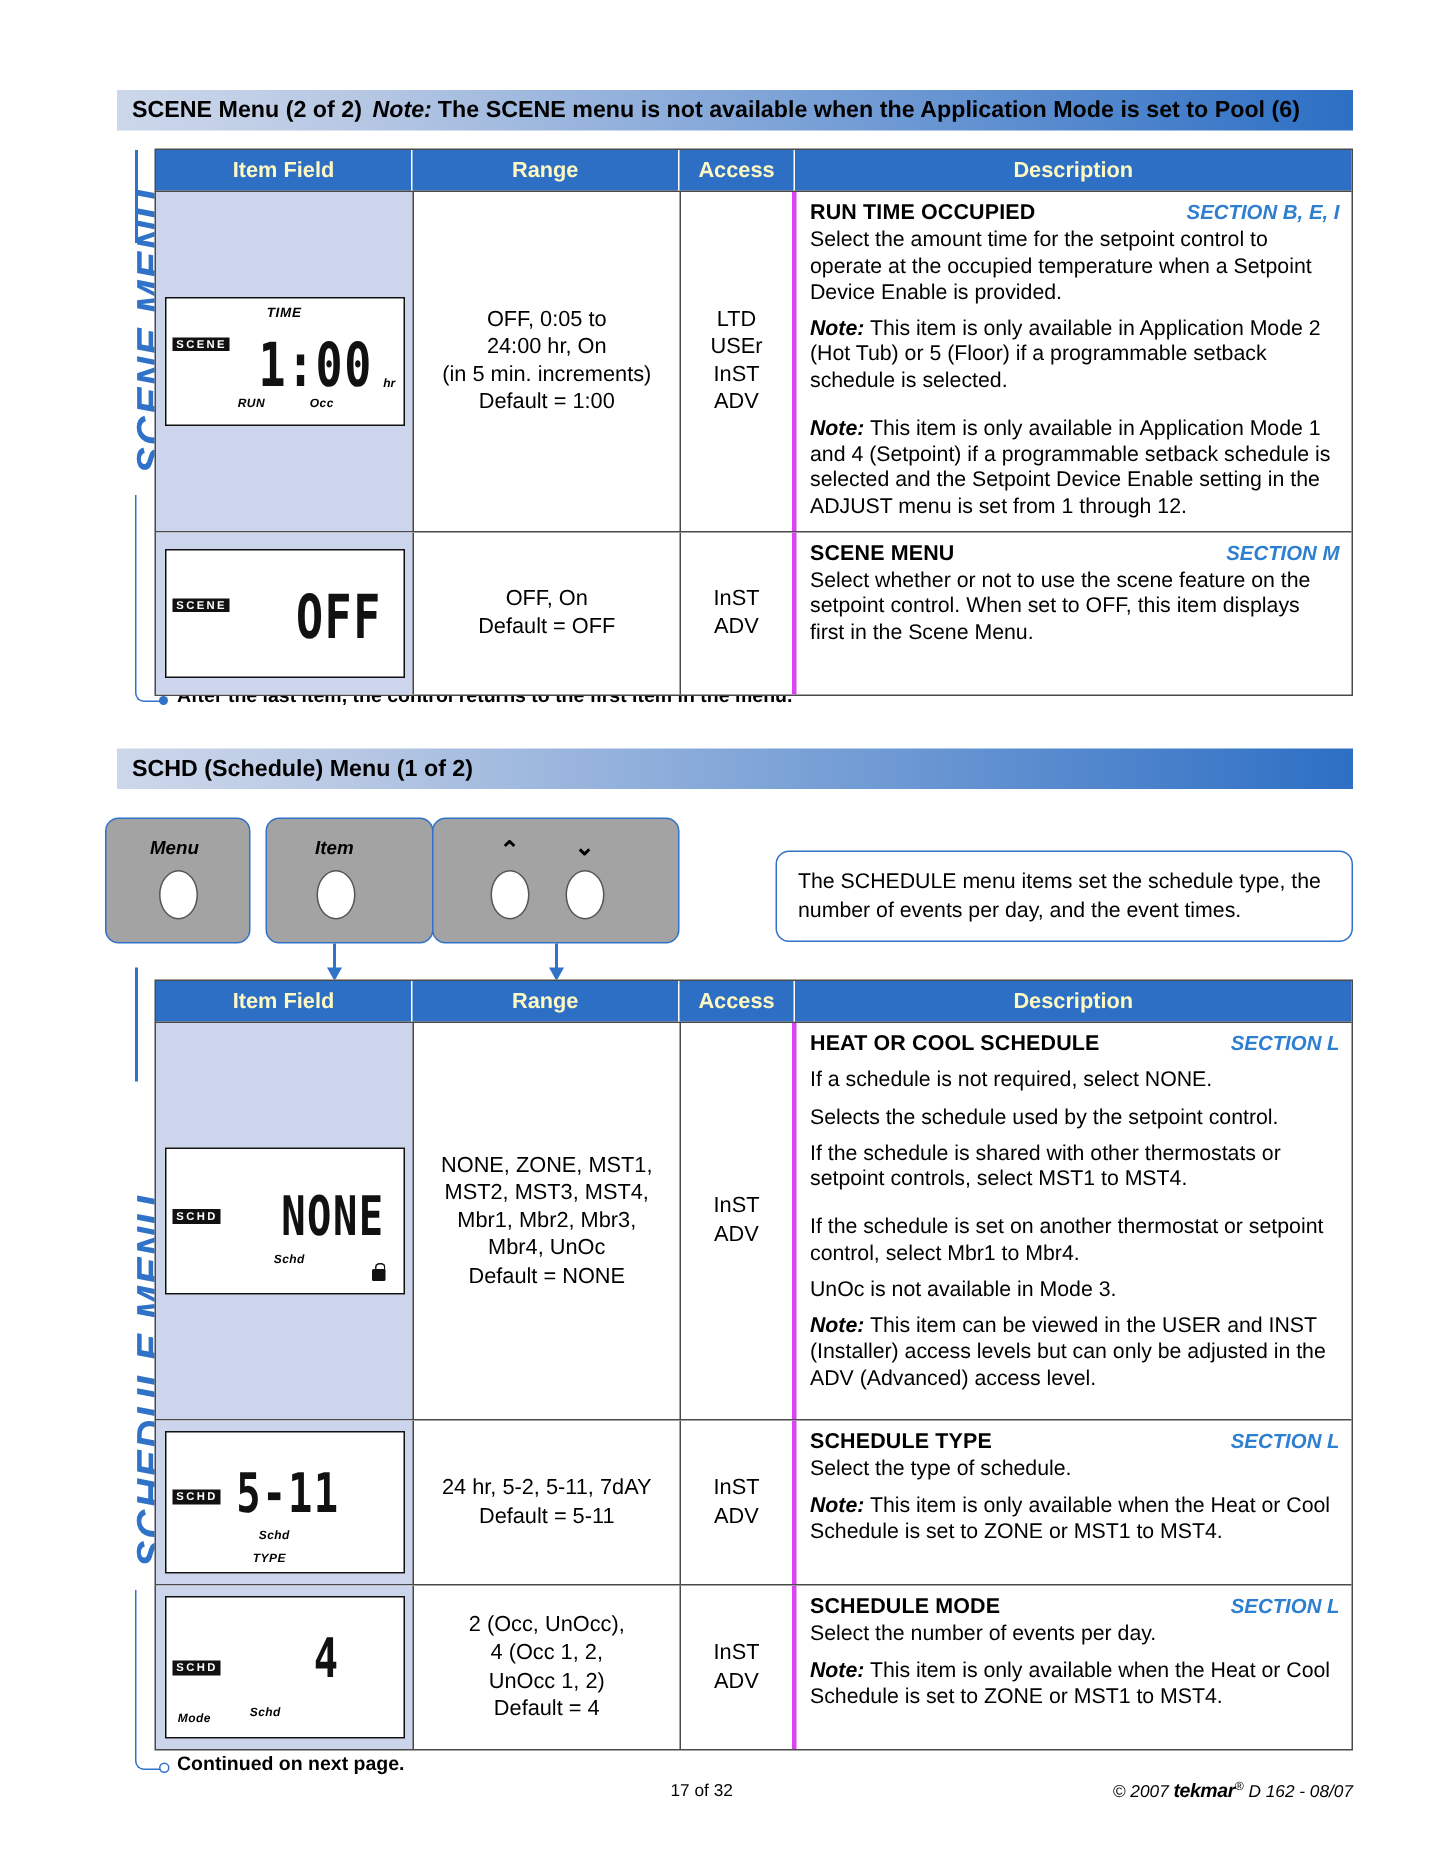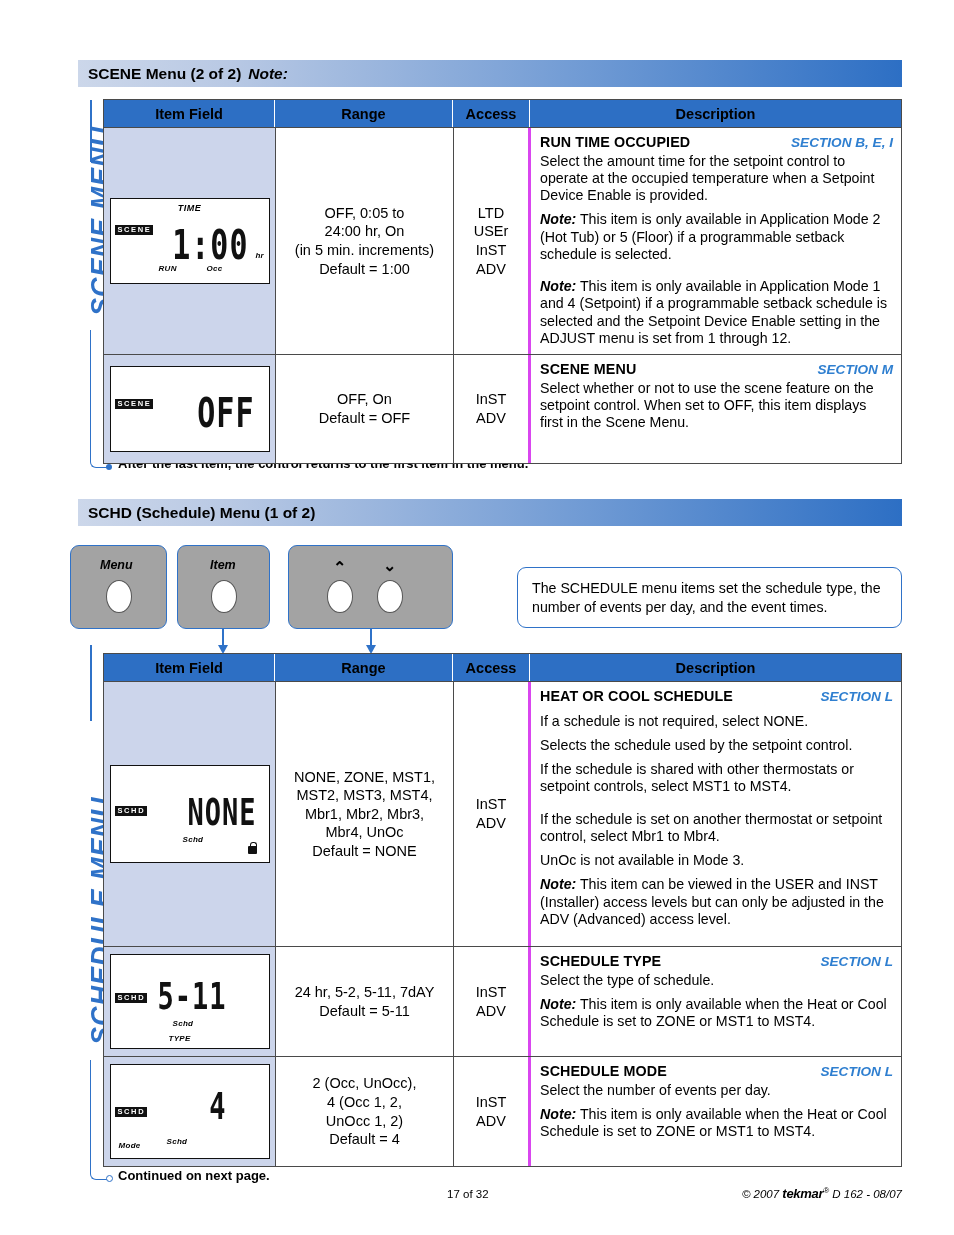--- a/index.html
+++ b/index.html
@@ -31,21 +31,21 @@
   .tbl{
     position:absolute;
     border:1px solid #4a4a4a;
     border-collapse:collapse;
     background:#fff;
   }
   .thead{
     display:flex;
     background:#2d6fc4;
     height:27px;
-    color:#000000;
+    color:#fef9c3;
     font-weight:bold;
     font-size:14.5px;
   }
   .thead > div{
     display:flex;align-items:center;justify-content:center;
     border-right:1px solid #fff;
   }
   .thead > div:last-child{ border-right:none; }
 
   .trow{ display:flex; border-top:1px solid #4a4a4a; }
@@ -210,20 +210,21 @@
   .copyright{ position:absolute; font-size:11.5px; white-space:nowrap; }
   .tekmar{ font-weight:bold; font-size:13px; letter-spacing:-0.3px; }
   .sup{ font-size:8px; vertical-align:super; }
 </style>
 </head>
 <body>
 
 <div class="banner" style="left:78px; top:60px; width:824px;">
   <span>SCENE Menu (2 of 2)</span>
   <span class="note-i">Note:</span>
+  <span class="note-rest">The SCENE menu is not available when the Application Mode is set to Pool (6)</span>
 </div>
 
 <div class="vline" style="left:90px; top:100px; height:62px;"></div>
 <div class="vlabel" style="left:86px; top:316px; font-size:27px;">SCENE MENU</div>
 <div class="hook" style="left:90px; top:330px; width:20px; height:138px;"></div>
 <div class="dot-filled" style="left:106px; top:464px;"></div>
 <div class="footnote" style="left:118px; top:456px;">After the last item, the control returns to the first item in the menu.</div>
 
 <div class="tbl" style="left:103px; top:99px; width:799px;">
   <div class="thead">
@@ -304,21 +305,21 @@
 
 <div class="banner" style="left:78px; top:499px; width:824px;">
   <span>SCHD (Schedule) Menu (1 of 2)</span>
 </div>
 
 <div class="btnbox" style="left:70px; top:545px; width:97px; height:84px;">
   <div class="blabel" style="left:29px; top:12px;">Menu</div>
   <div class="oval" style="left:35px; top:34px;"></div>
 </div>
 
-<div class="btnbox" style="left:177px; top:545px; width:93px; height:84px;">
+<div class="btnbox" style="left:177px; top:545px; width:112px; height:84px;">
   <div class="blabel" style="left:32px; top:12px;">Item</div>
   <div class="oval" style="left:33px; top:34px;"></div>
 </div>
 
 <div class="btnbox" style="left:288px; top:545px; width:165px; height:84px;">
   <div class="chev" style="left:44px; top:14px;">⌃</div>
   <div class="chev" style="left:94px; top:12px;">⌄</div>
   <div class="oval" style="left:38px; top:34px;"></div>
   <div class="oval" style="left:88px; top:34px;"></div>
 </div>

